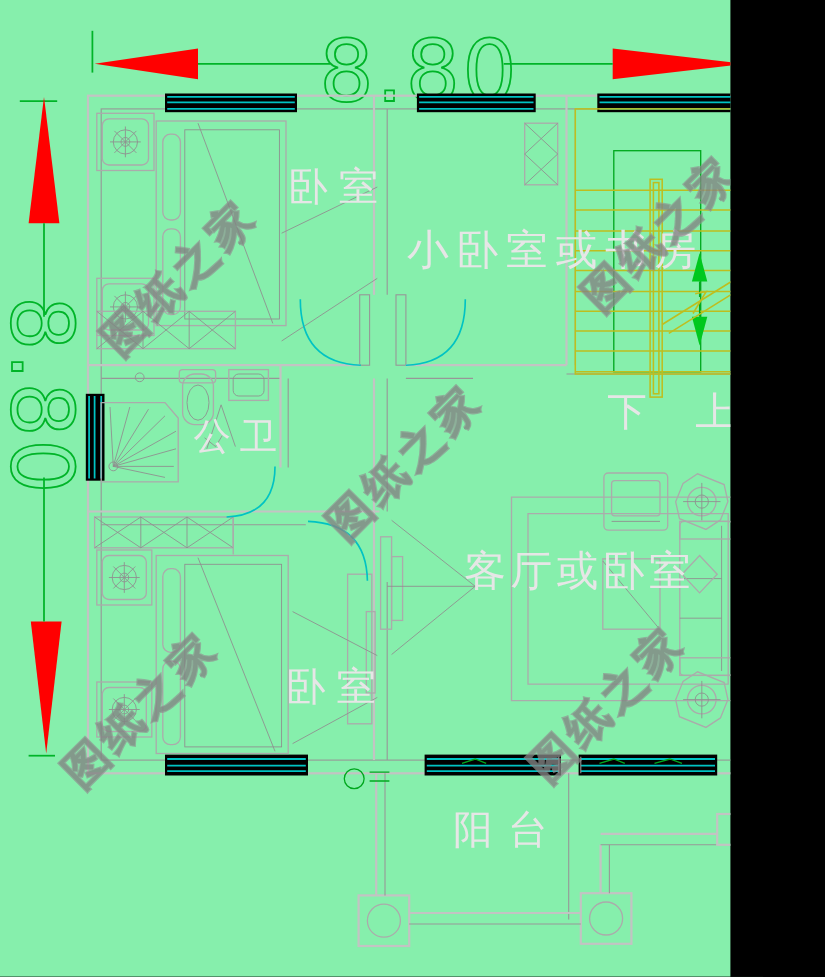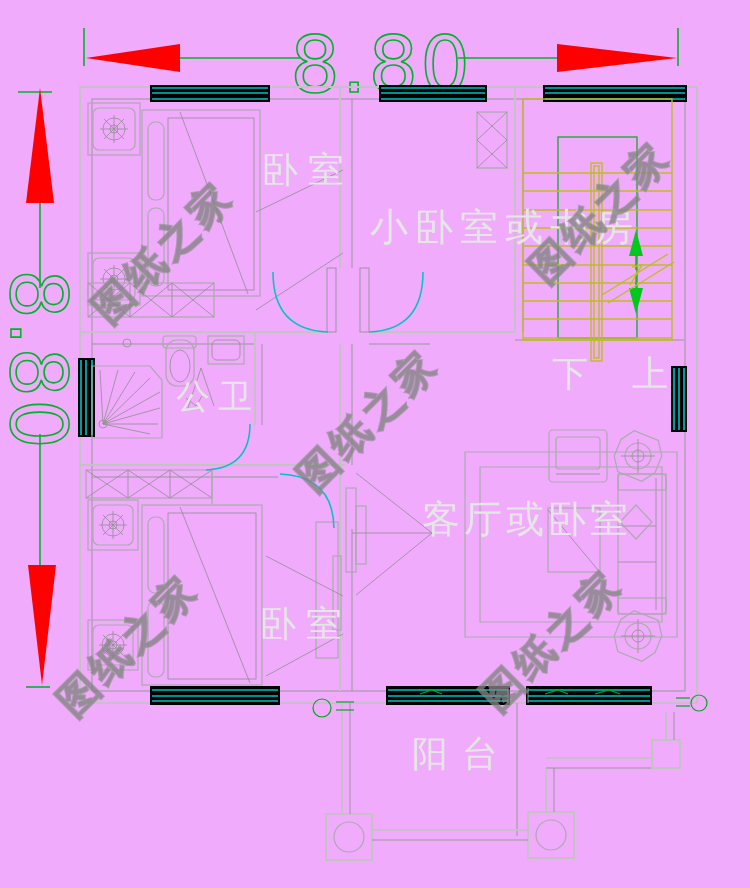--- a/index.html
+++ b/index.html
@@ -1,16 +1,16 @@
 <!DOCTYPE html>
 <html><head>
 <meta charset="utf-8">
 <style>
   html,body{margin:0;padding:0;background:#000;}
-  #stage{position:relative;width:750px;height:888px;background:#f0abfc;overflow:hidden;
+  #stage{position:relative;width:664px;height:888px;background:#86efac;overflow:hidden;
          font-family:"DejaVu Sans",sans-serif;}
   #stage svg{position:absolute;left:0;top:0;}
   .wm{position:absolute;transform:translate(-50%,-50%) rotate(-45deg);
       font-size:40px;font-weight:bold;letter-spacing:5px;white-space:nowrap;
       color:rgba(45,45,45,0.9);-webkit-text-stroke:2px rgba(145,145,145,0.85);
       text-stroke:2px rgba(145,145,145,0.85);opacity:.8;pointer-events:none;}
   text{font-family:"DejaVu Sans",sans-serif;}
   .roomlabel{fill:#e6e6e6;}
   .dimtext{fill:none;stroke:#00b428;stroke-width:1.6px;}
   .wall{stroke:#c3c3c3;stroke-width:2;fill:none;}

